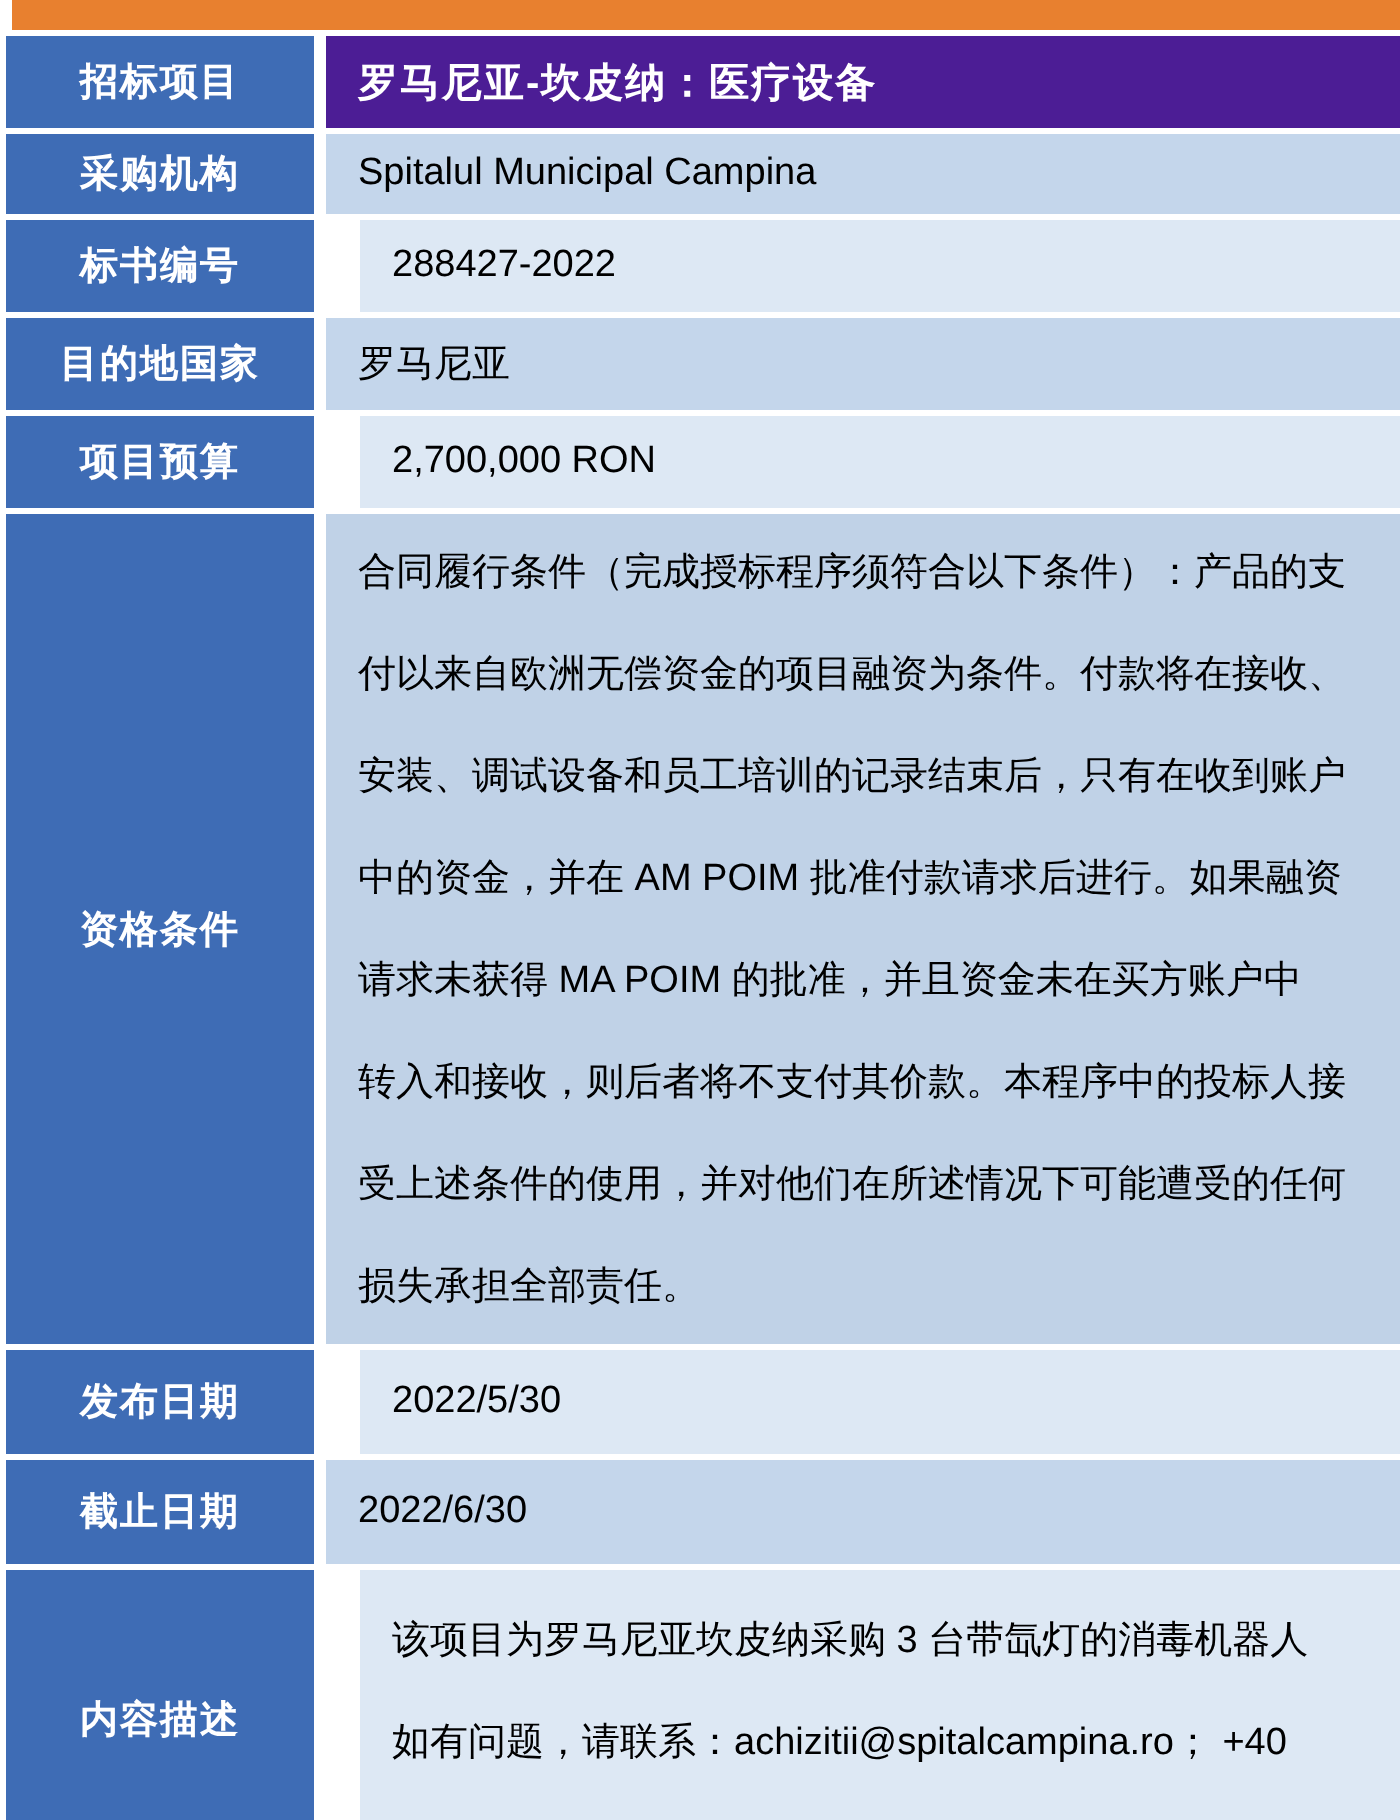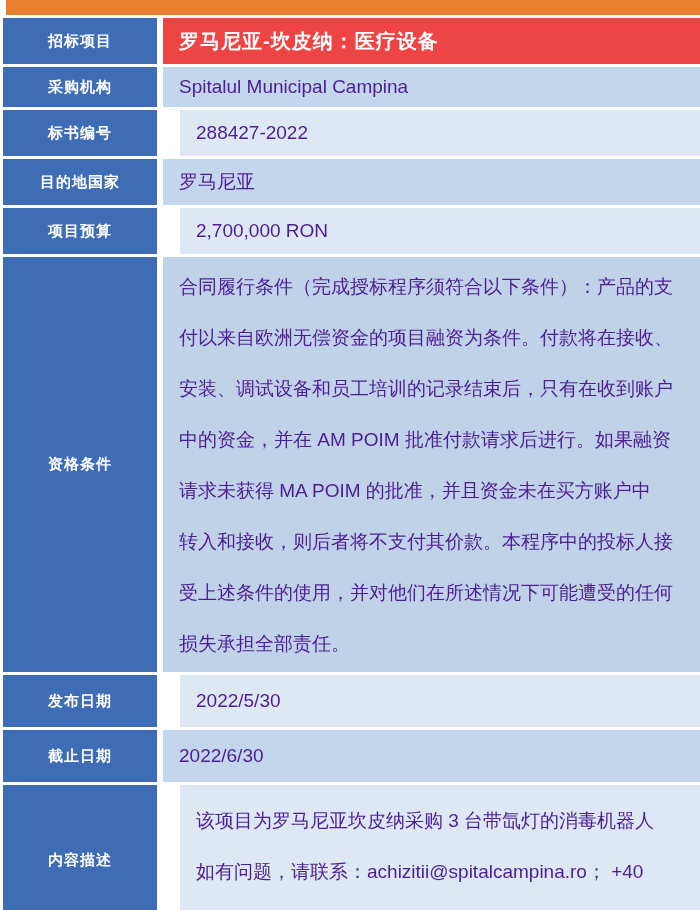--- a/index.html
+++ b/index.html
@@ -20,40 +20,40 @@
   .grid { margin-left: 3px; }
 
   .row { display: flex; margin-top: 3px; }
 
   .label-cell {
     width: 154px;
     flex: 0 0 154px;
     background: #3E6CB5;
     color: #ffffff;
     font-weight: bold;
-    font-size: 15px;
+    font-size: 19px;
     display: flex;
     align-items: center;
     justify-content: center;
     letter-spacing: 1px;
   }
 
   .value-cell {
     flex: 1;
     margin-left: 6px;
     font-size: 19px;
-    color: #4c1d95;
+    color: #000000;
     display: flex;
     align-items: center;
     padding-left: 16px;
     box-sizing: border-box;
   }
 
   .header-row .value-cell {
-    background: #ef4444;
+    background: #4c1d95;
     color: #ffffff;
     font-weight: bold;
     font-size: 20px;
     letter-spacing: 1px;
   }
 
   .light  { background: #DDE8F4; margin-left: 23px; }
   .medium { background: #C4D6EB; }
   .qual   { background: #C0D2E7; }
 

